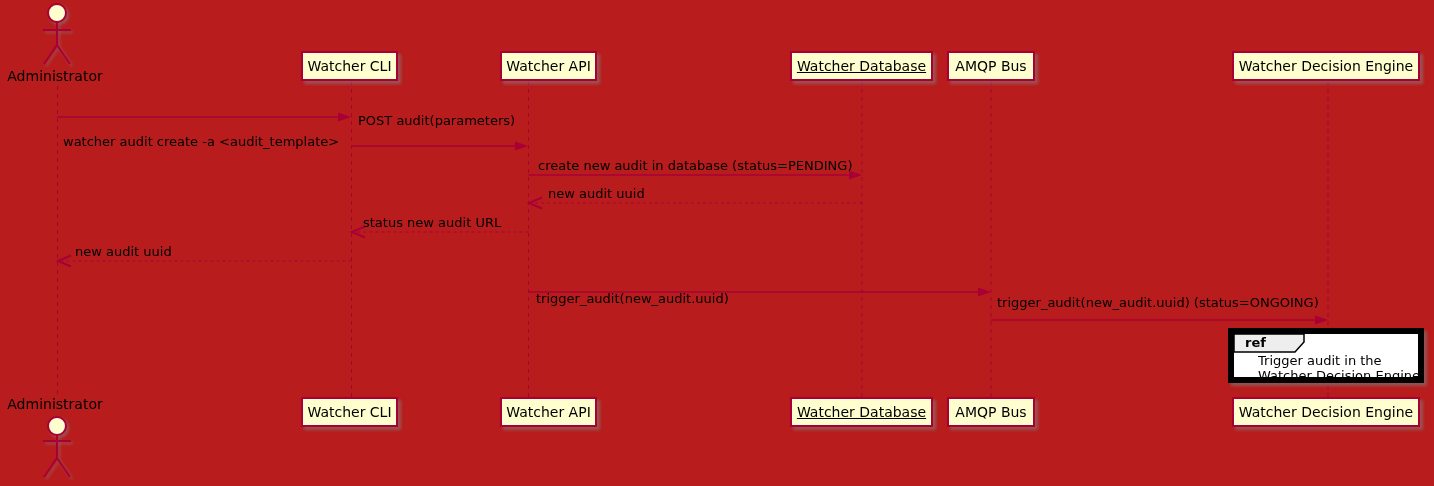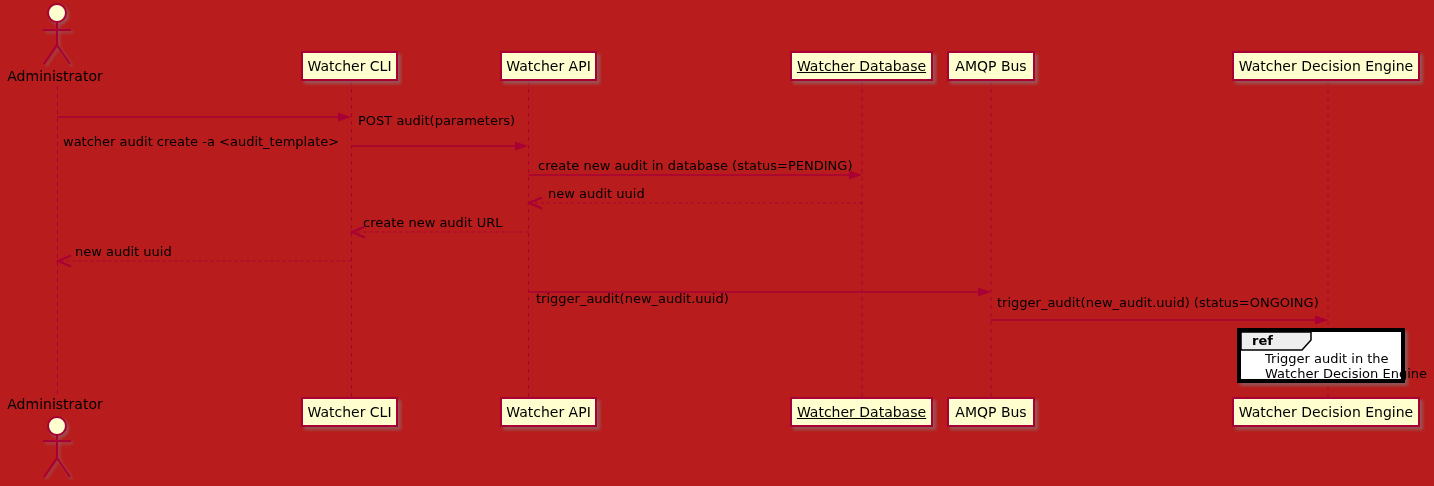--- a/index.html
+++ b/index.html
@@ -57,27 +57,26 @@
     height: 16px;
     line-height: 16px;
     white-space: nowrap;
     color: #000000;
   }
   
   .ref-box {
     position: absolute;
     left: 1228px;
     top: 328px;
-    width: 168px;
+    width: 196px;
     height: 55px;
     box-sizing: border-box;
     background: #ffffff;
-    border: 4px solid #000000;
+    border: 6px solid #000000;
     box-shadow: 3px 3px 3px rgba(120,120,120,0.6);
-    margin-left: 9px;
   }
   .ref-header-svg {
     position: absolute;
     left: -1px;
     top: -1px;
   }
   .ref-keyword {
     position: absolute;
     left: 11px;
     top: 0px;
@@ -186,21 +185,21 @@
       <span>AMQP Bus</span>
     </div>
   <div class="pbox row-bottom p-wde">
       <span>Watcher Decision Engine</span>
     </div>
 
   <div class="msg" style="left:63px;  top:100px;margin-top:34px;">watcher audit create -a &lt;audit_template&gt;</div>
   <div class="msg" style="left:358px; top:113px;">POST audit(parameters)</div>
   <div class="msg" style="left:538px; top:158px;">create new audit in database (status=PENDING)</div>
   <div class="msg" style="left:548px; top:186px;">new audit uuid</div>
-  <div class="msg" style="left:363px; top:215px;">create new audit URL</div>
+  <div class="msg" style="left:363px; top:215px;">status new audit URL</div>
   <div class="msg" style="left:75px;  top:244px;">new audit uuid</div>
   <div class="msg" style="left:536px; top:275px;margin-top:16px;">trigger_audit(new_audit.uuid)</div>
   <div class="msg" style="left:997px; top:295px;">trigger_audit(new_audit.uuid) (status=ONGOING)</div>
 
   <div class="ref-box">
     <svg class="ref-header-svg" width="76" height="22" viewBox="0 0 76 22">
       <polygon points="1,1 71,1 71,9 62,19 1,19" fill="#EEEEEE" stroke="#000000" stroke-width="1.5"></polygon>
     </svg>
     <span class="ref-keyword">ref</span>
     <div class="ref-line ref-line1">Trigger audit in the</div>

